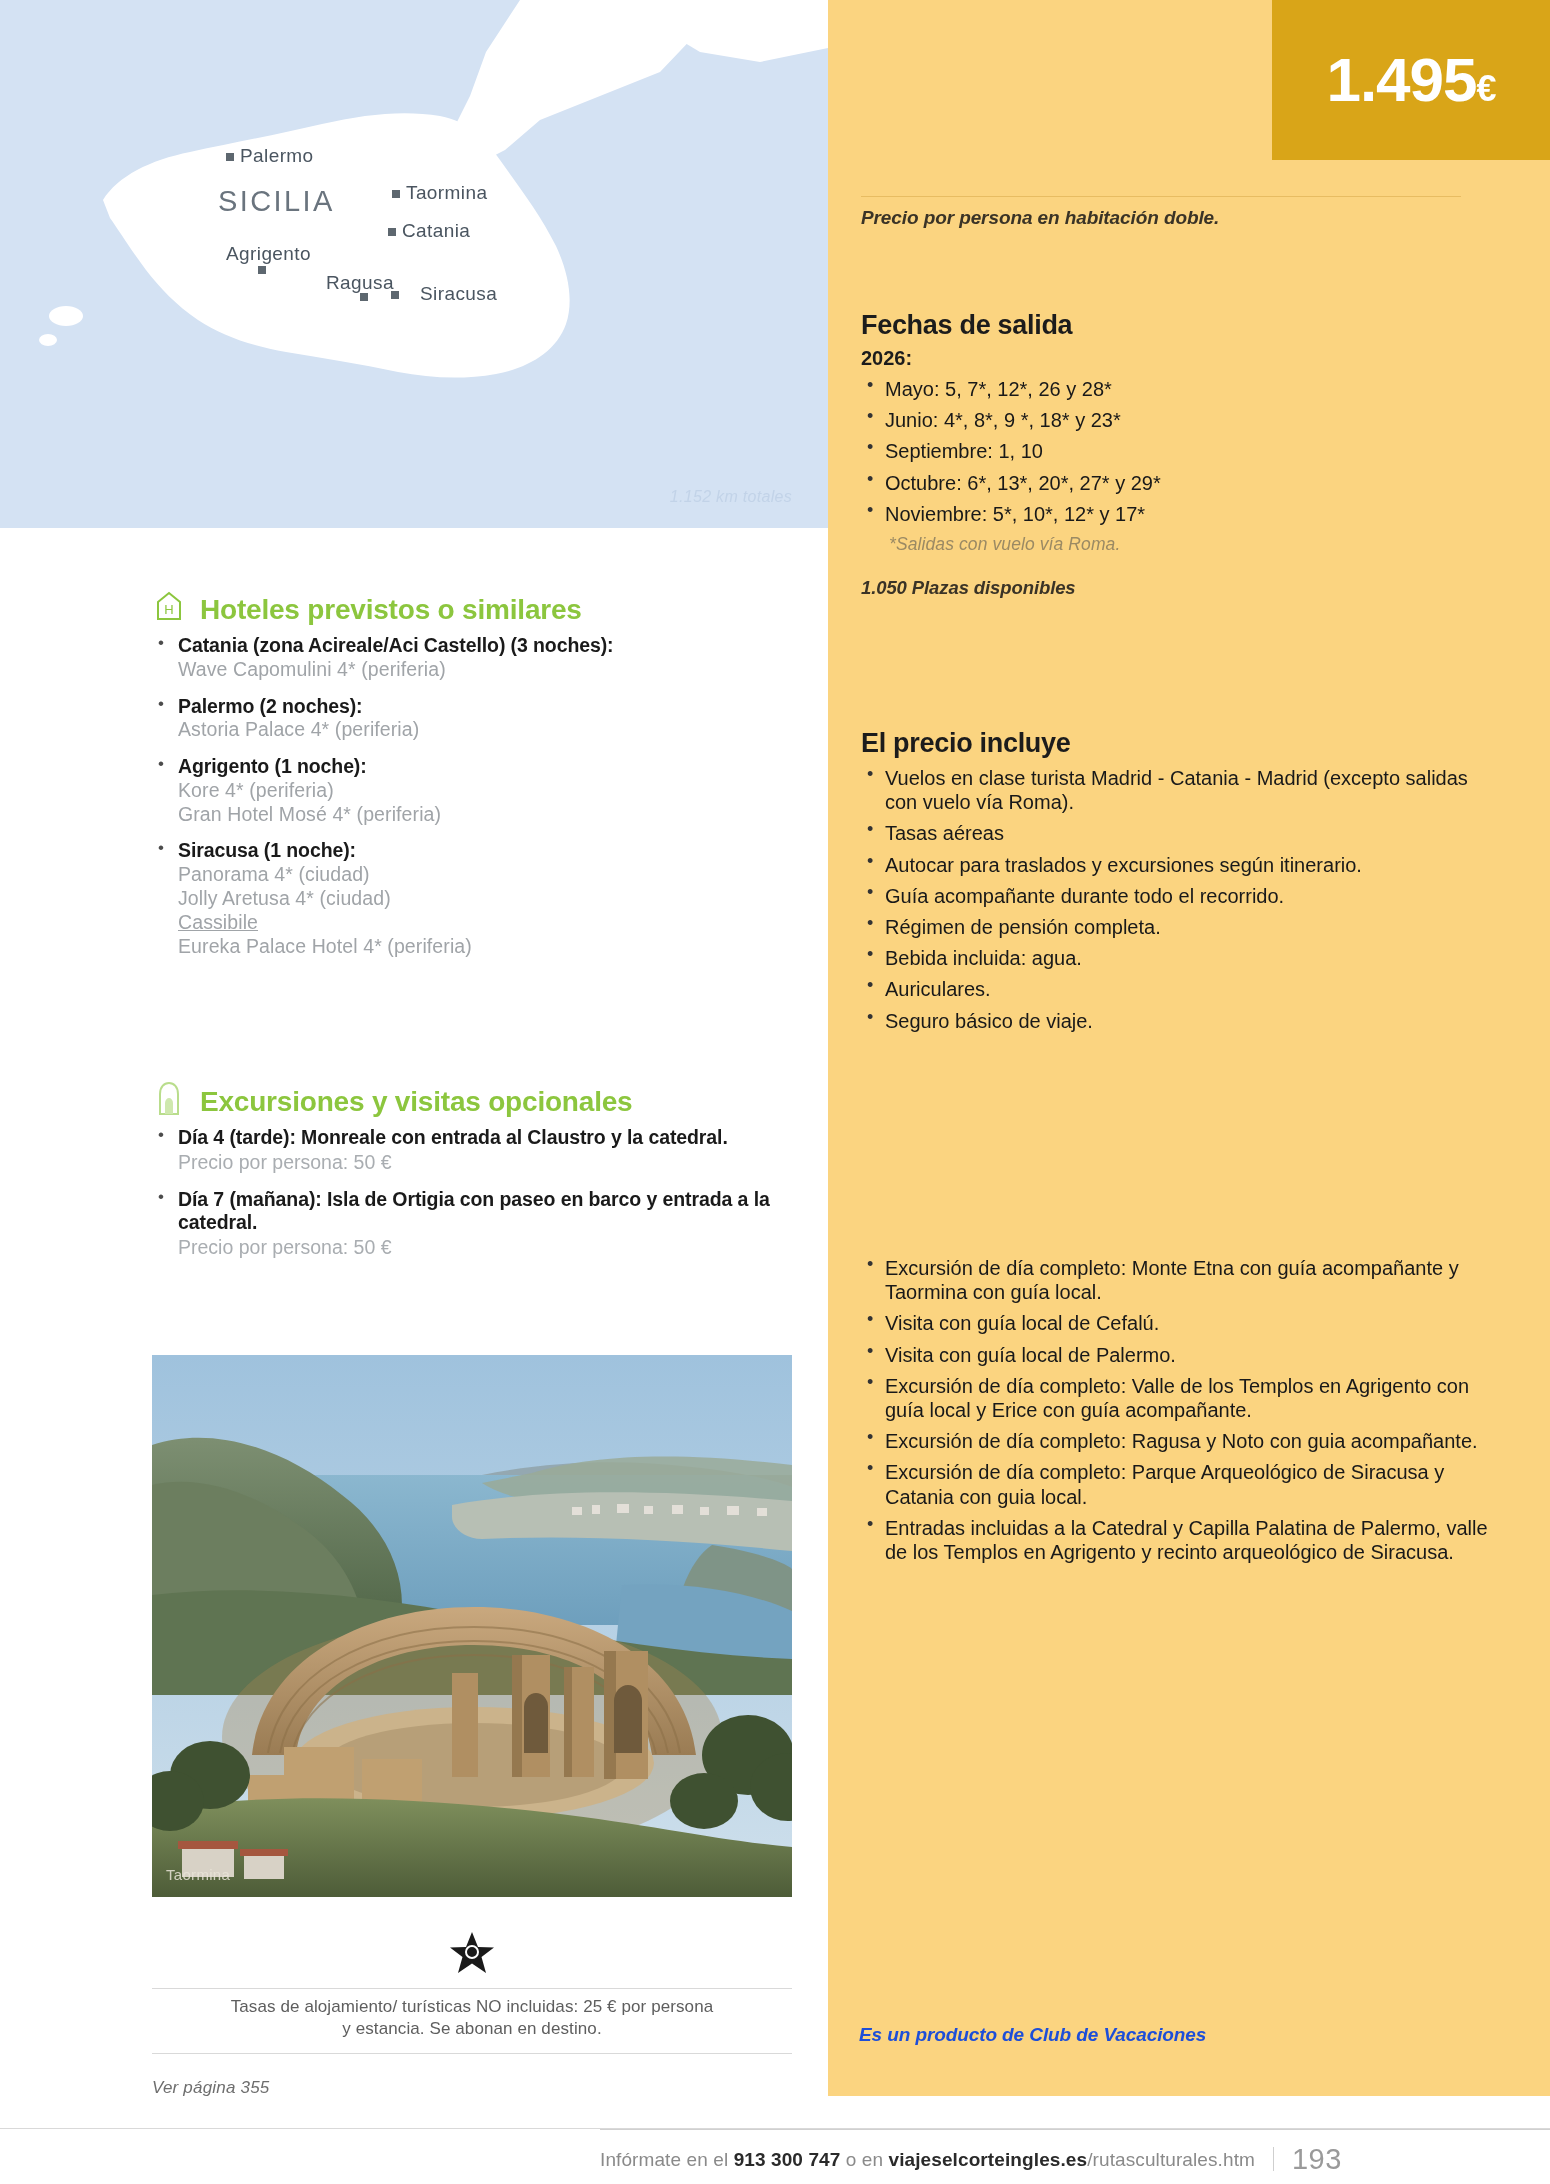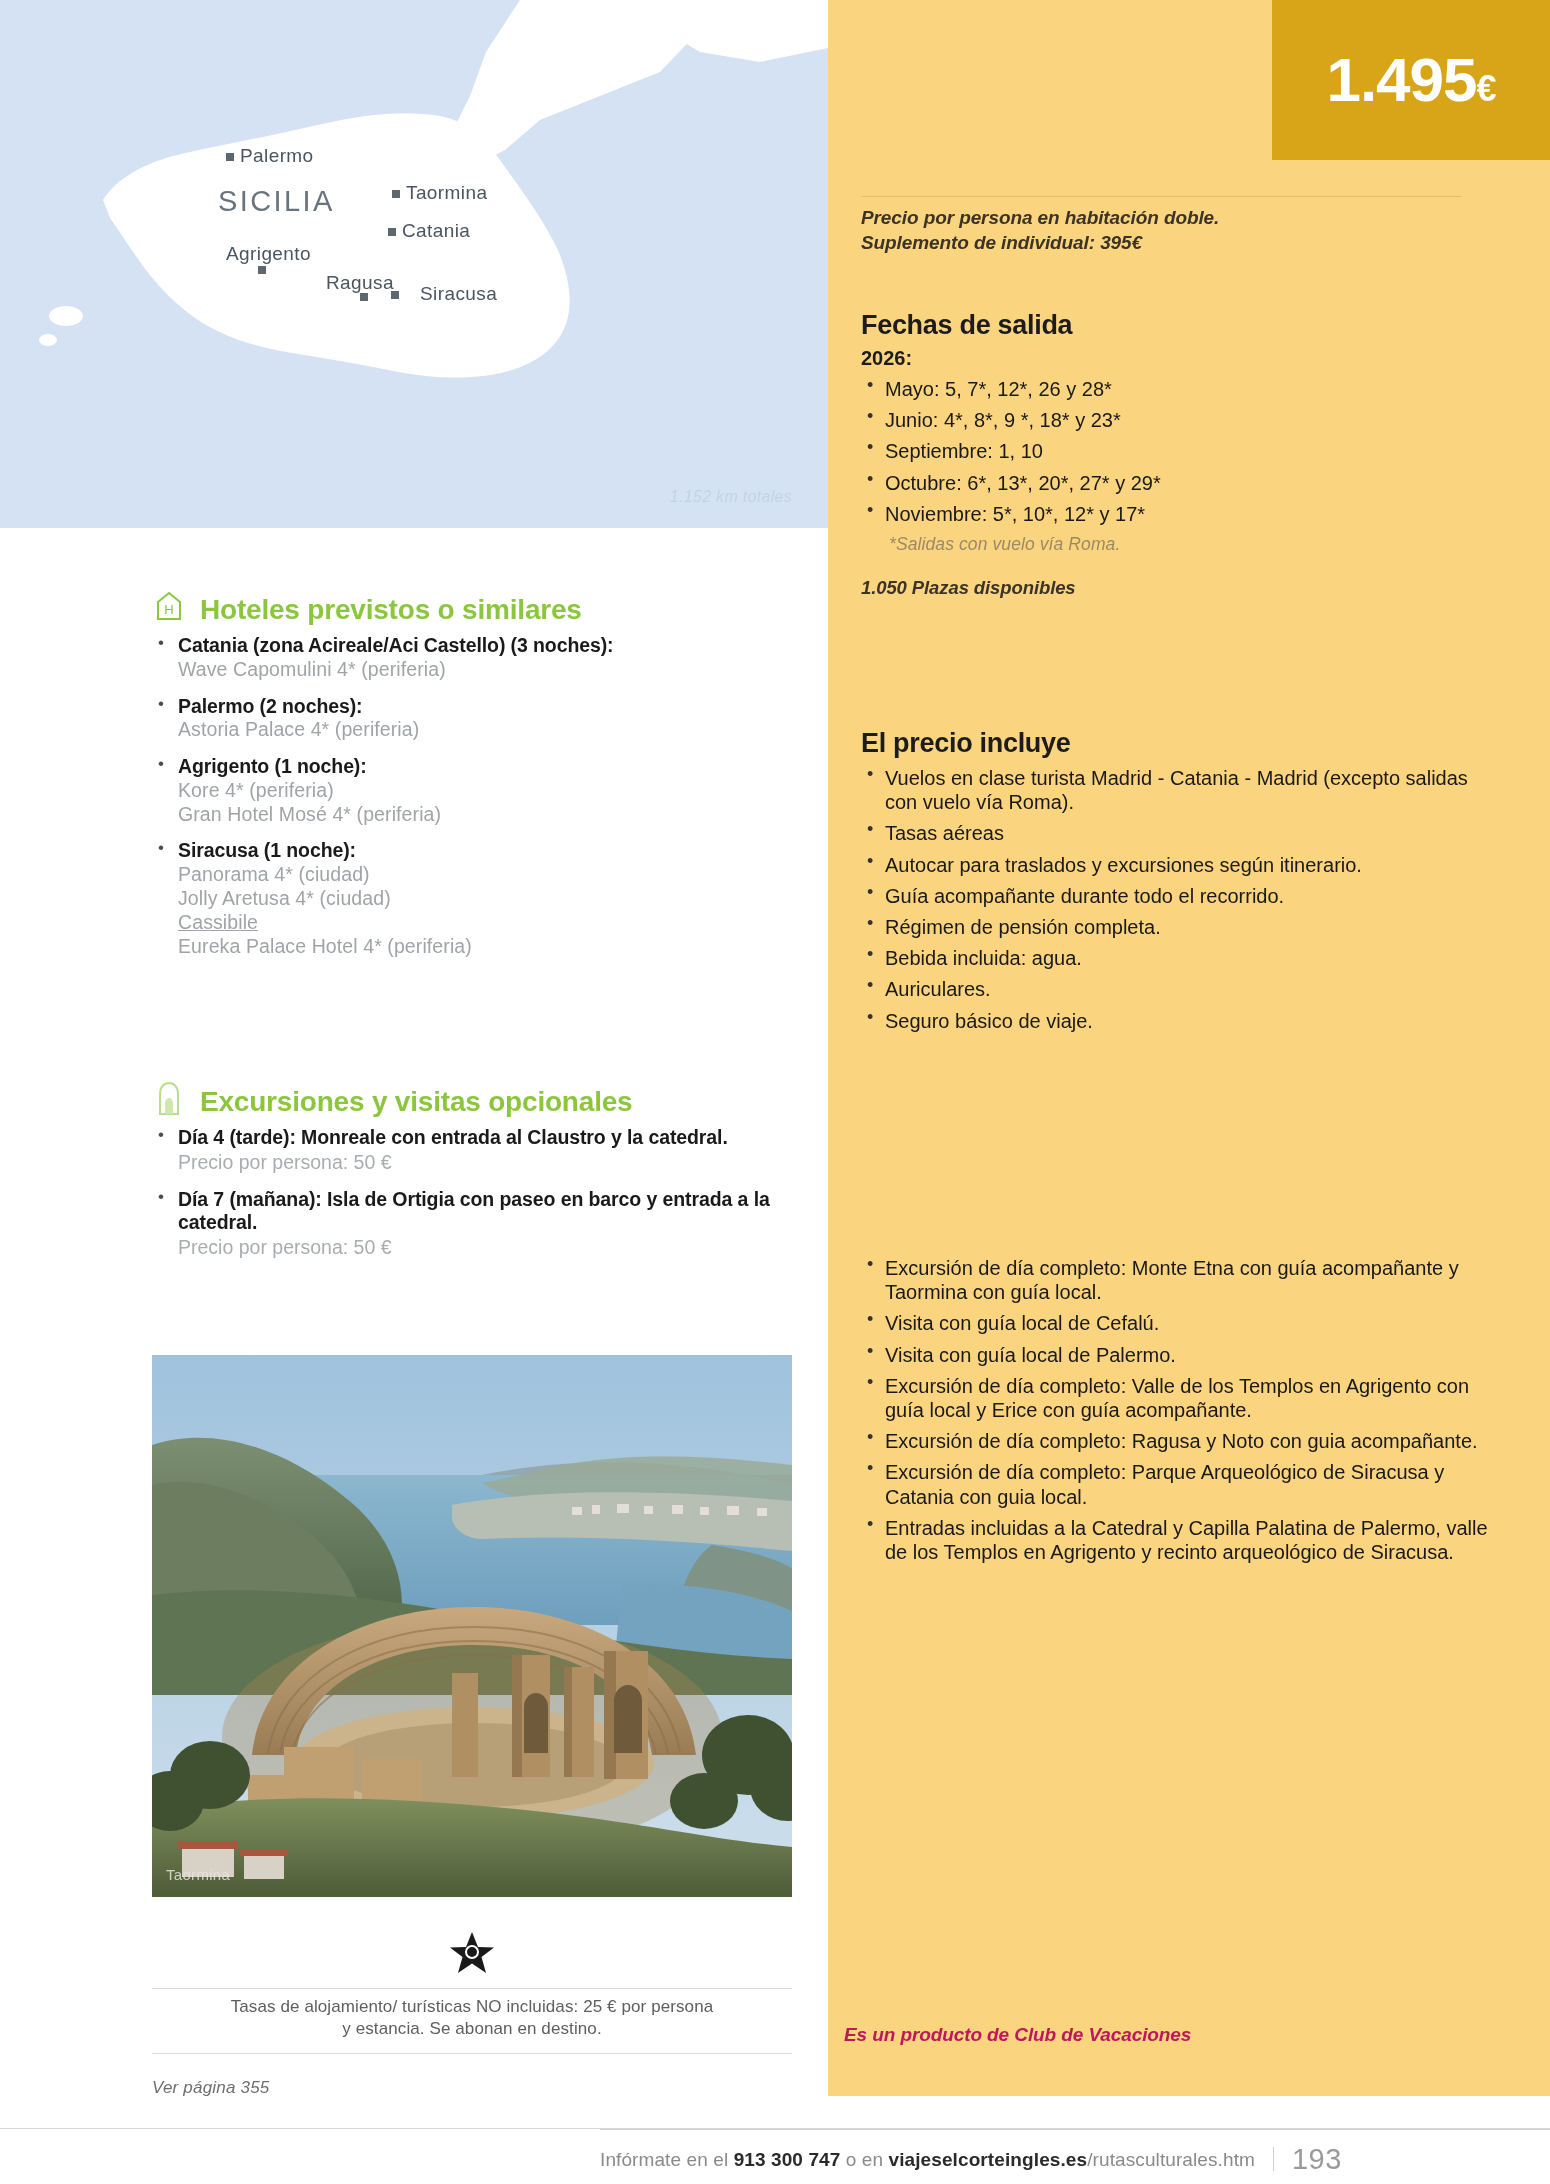--- a/index.html
+++ b/index.html
@@ -156,22 +156,22 @@
 
   
   .vis-head-row { display:flex; align-items:center; gap:12px; }
   .vis-head-txt {
     font-size:25px; font-weight:bold; color:#1c1c1c; line-height:1.18;
     letter-spacing:-.3px;
   }
   .cam-icon { flex:0 0 46px; width:46px; height:40px; }
 
   .club-note {
-    position:absolute; left:16px; top:2024px;
-    font-size:19px; font-style:italic; font-weight:bold; color:#be185d;
+    position:absolute; left:31px; top:2024px;
+    font-size:19px; font-style:italic; font-weight:bold; color:#1d4ed8;
     letter-spacing:-.1px;
   }
 
   
   #footer {
     position:absolute; left:0; top:2128px; width:1550px; height:64px;
     border-top:1px solid #d9d9d9;
   }
   #footer .inner {
     position:absolute; left:600px; top:14px;
@@ -426,21 +426,20 @@
 
   <div id="right-col">
 
     <div id="price-badge">
       <span class="amt"><span>1.495</span><span class="eur">€</span></span>
     </div>
 
     <div id="price-sub-wrap">
       <div class="topline"></div>
       <div class="price-note">Precio por persona en habitación doble.</div>
-      <div class="price-note">Suplemento de individual: 395€</div>
     </div>
 
     <div class="r-block" style="top:310px;">
       <div class="r-head">Fechas de salida</div>
       <div class="r-year">2026:</div>
       <ul class="r-bul">
         <li>Mayo: 5, 7*, 12*, 26 y 28*</li>
         <li>Junio: 4*, 8*, 9 *, 18* y 23*</li>
         <li>Septiembre: 1, 10</li>
         <li>Octubre: 6*, 13*, 20*, 27* y 29*</li>

